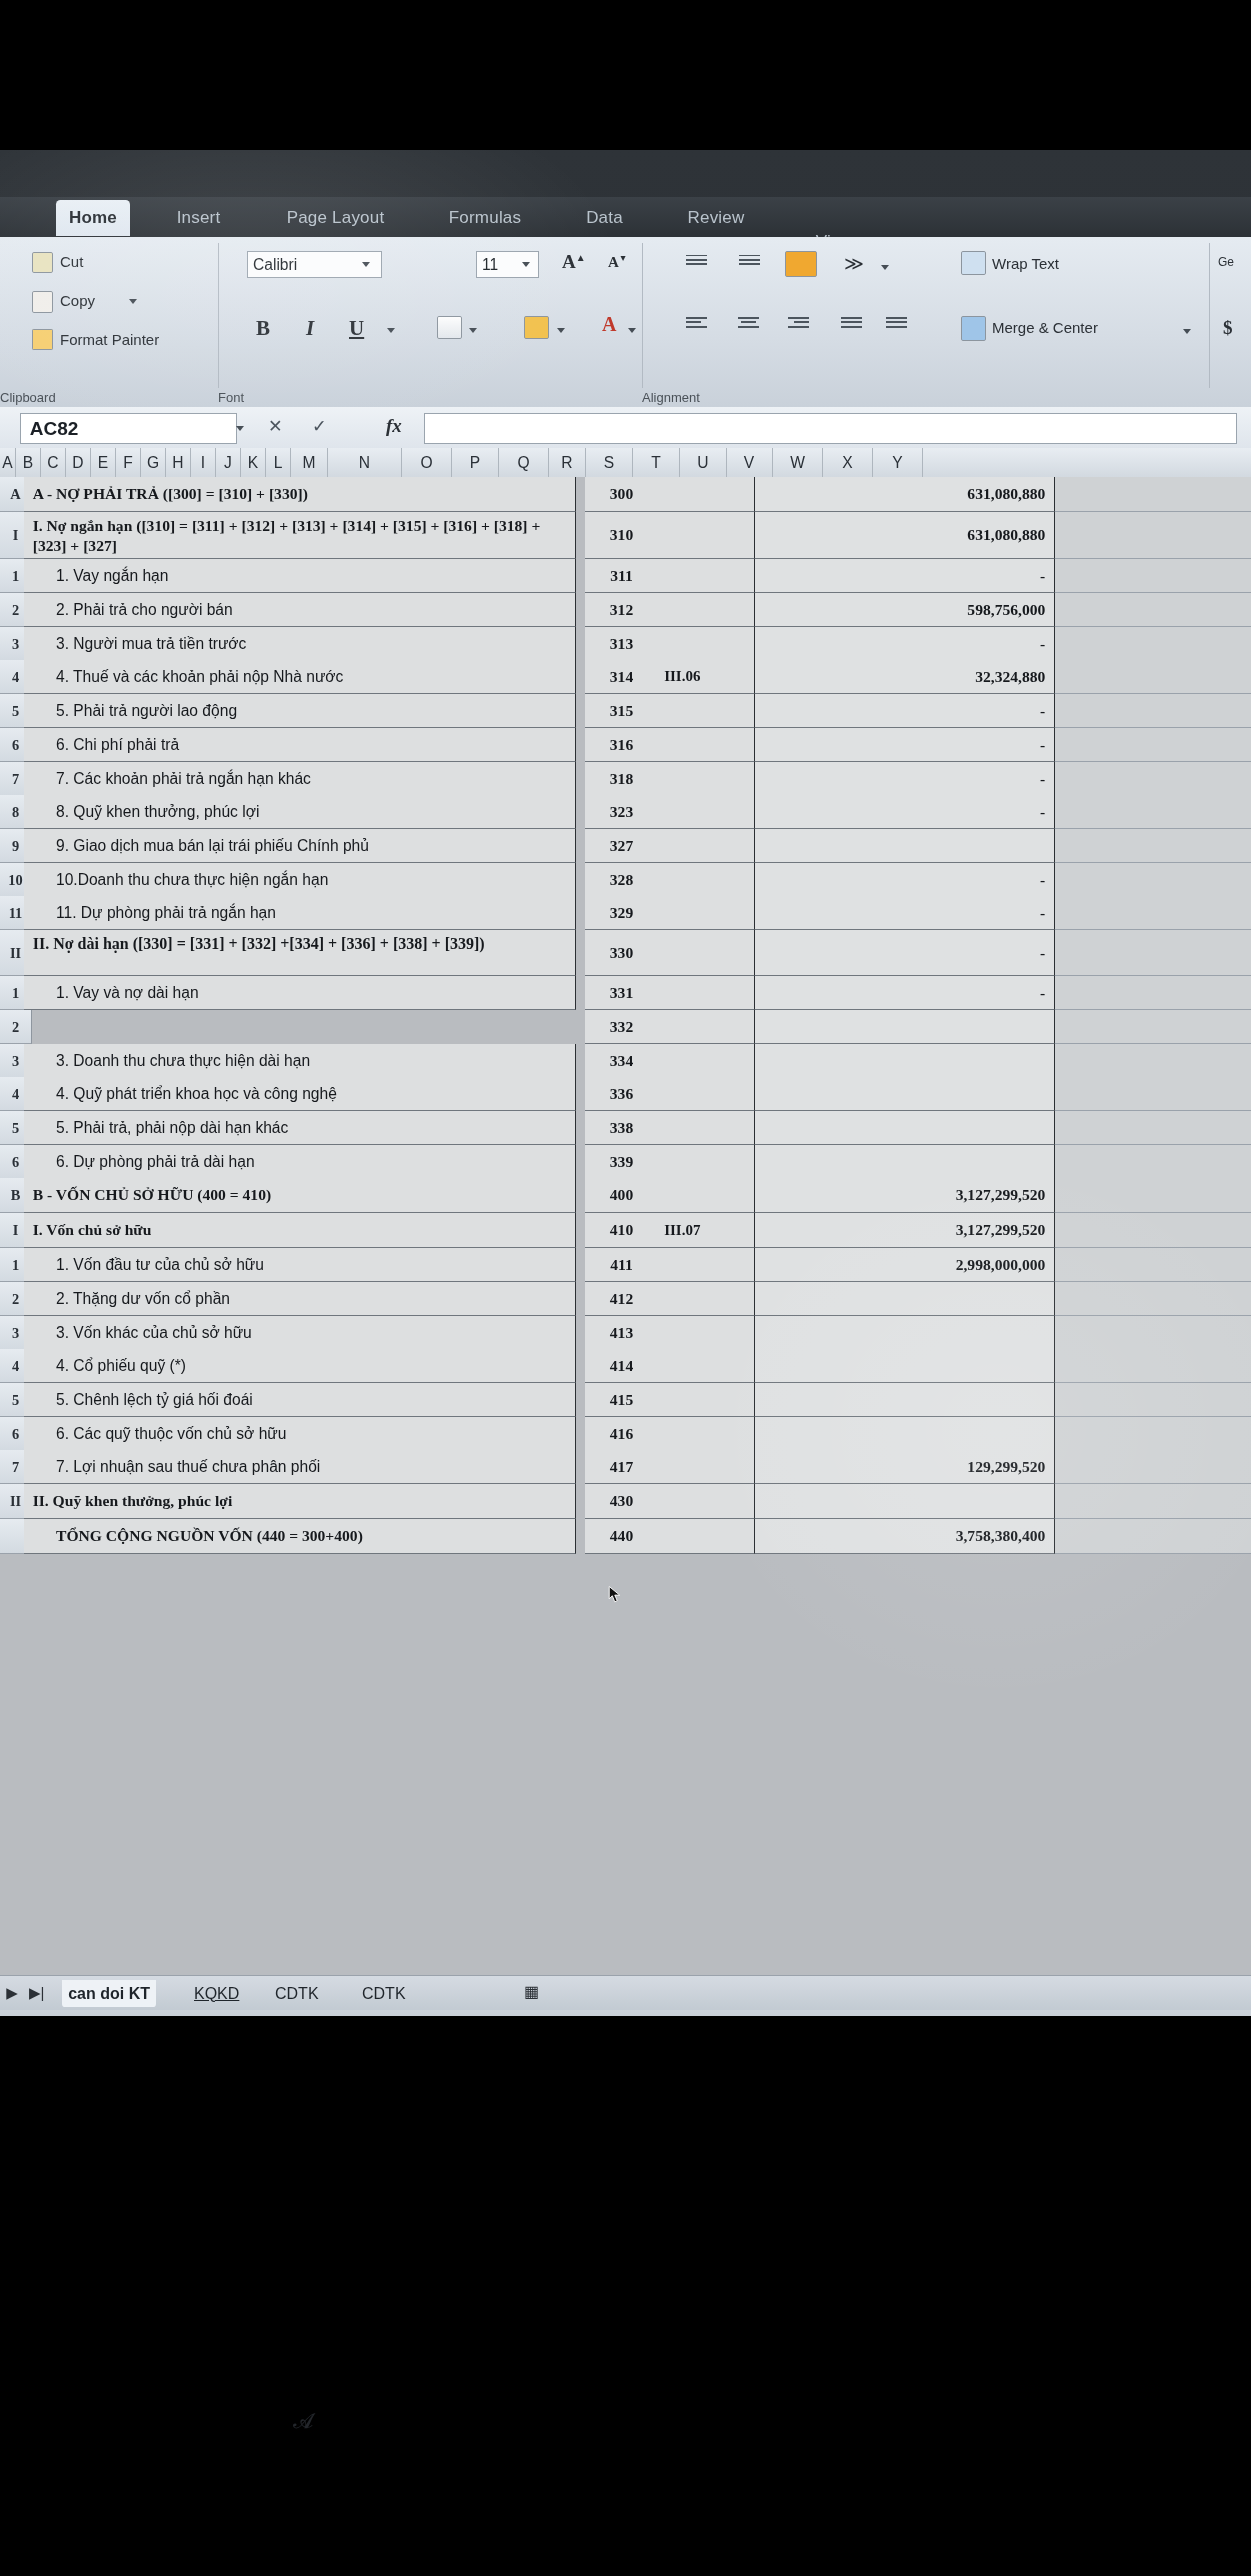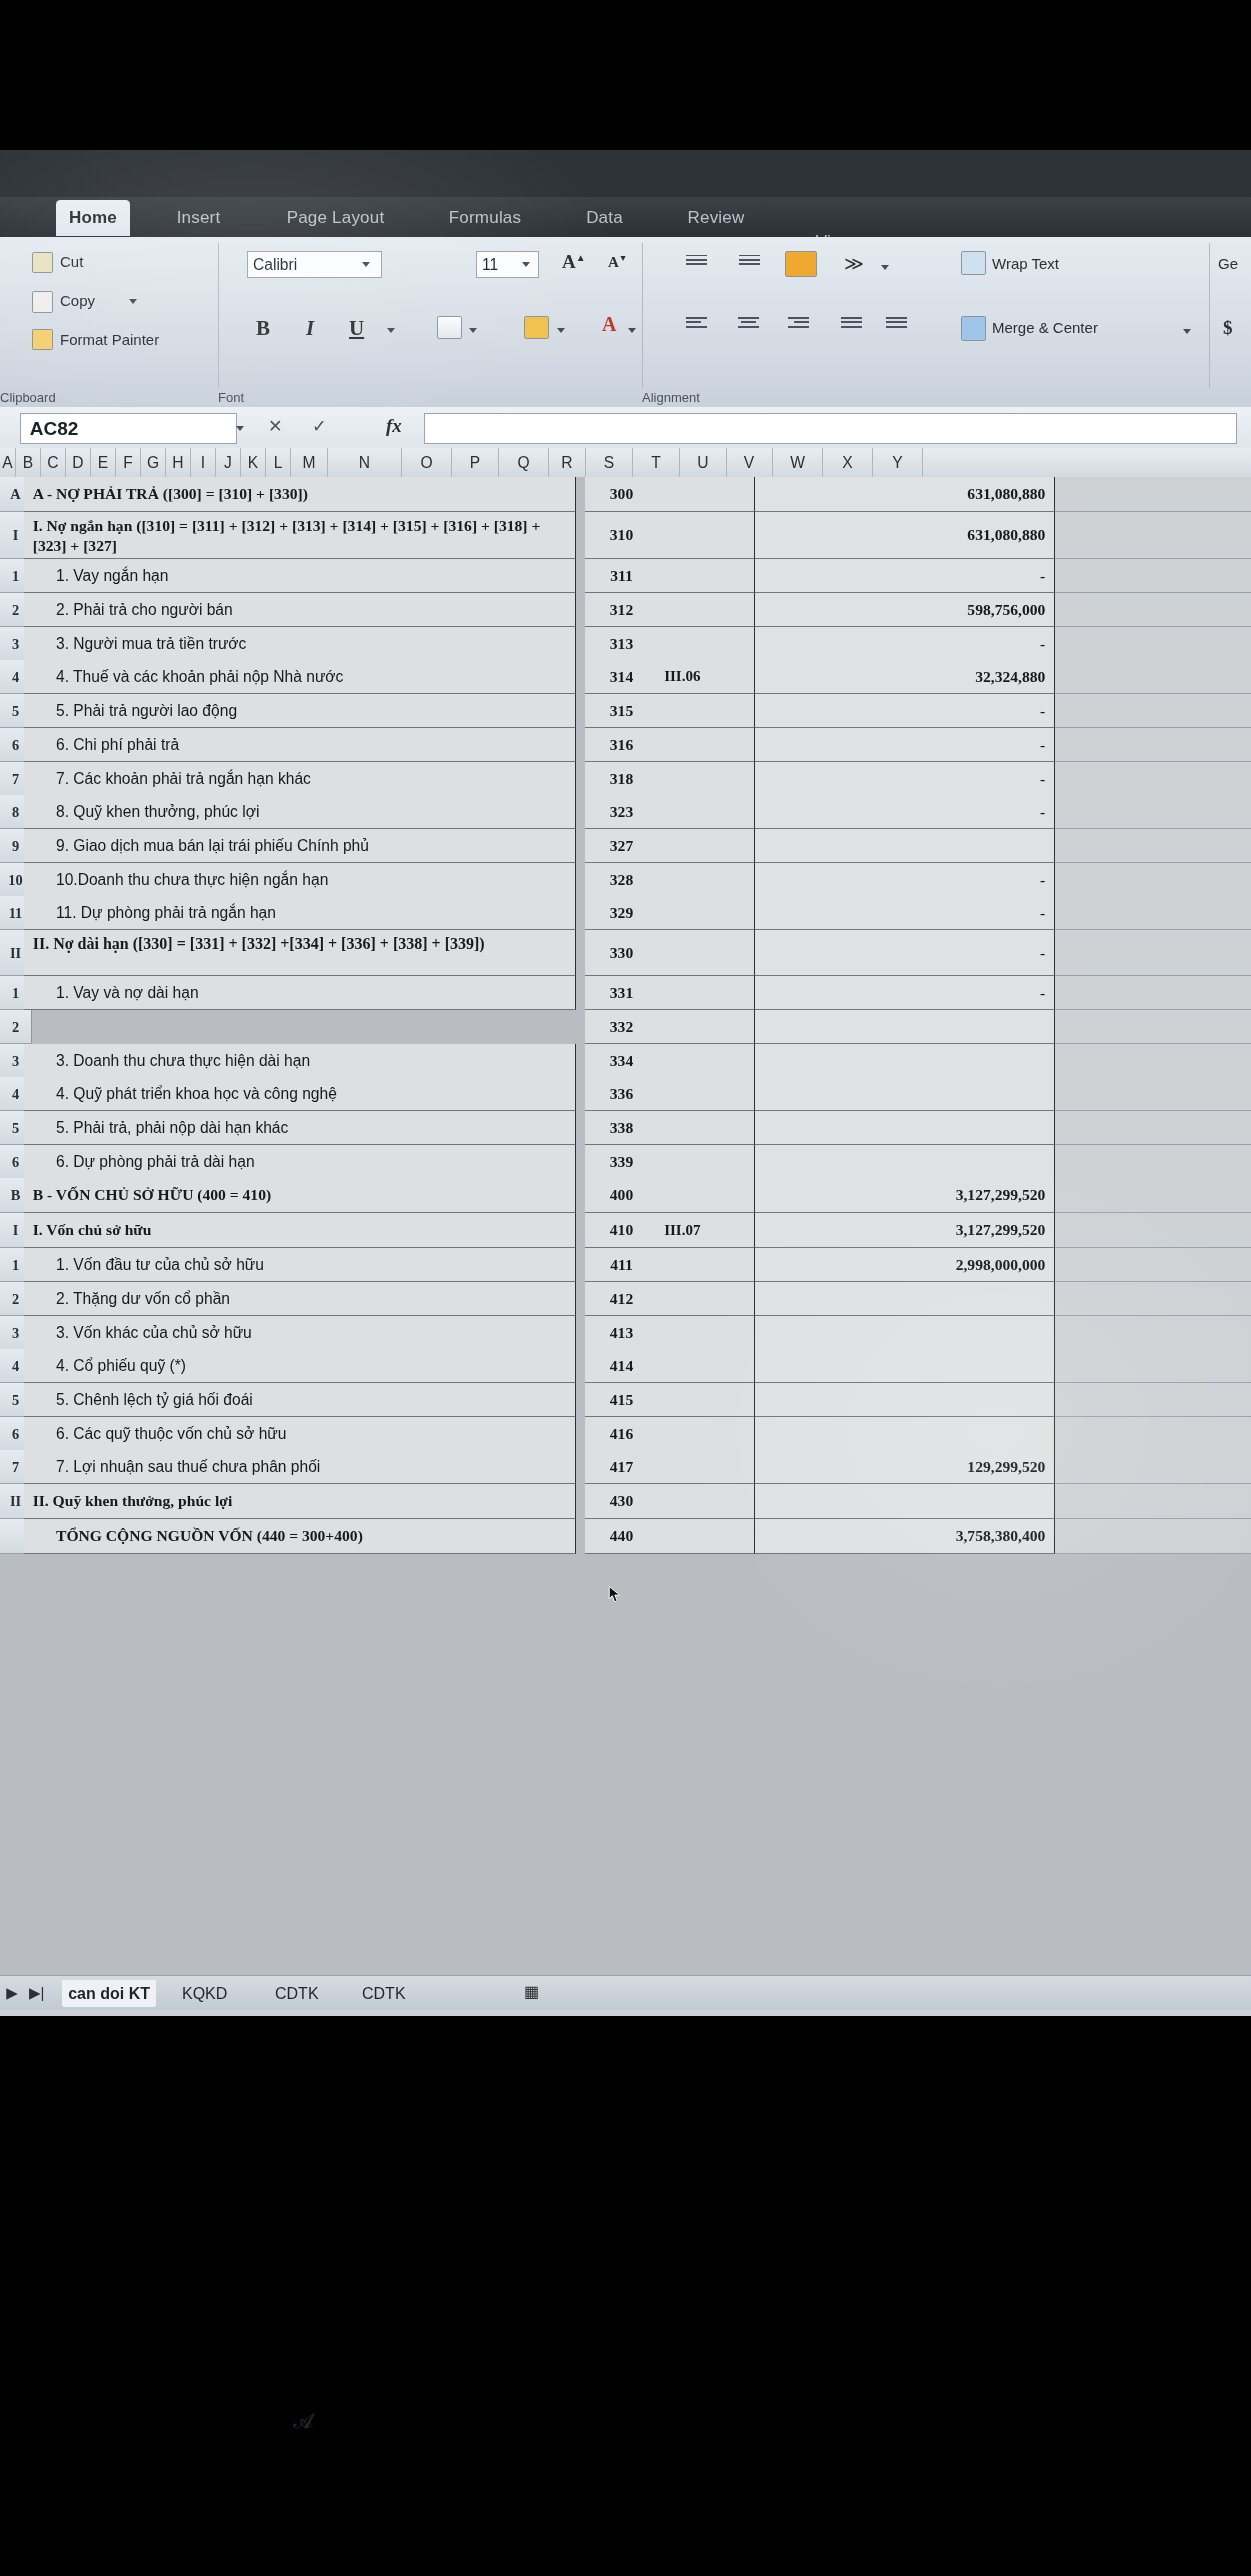--- a/index.html
+++ b/index.html
@@ -78,21 +78,21 @@
   }
   .grp-sep {
     position: absolute;
     top: 6.2px;
     width: 0.6px;
     height: 145px;
     background: #b2bac3;
   }
   .rb-item {
     position: absolute;
-    font-size: 15px;
+    font-size: 12px;
     color: #2b3036;
     white-space: nowrap;
   }
   .rb-btn {
     position: absolute;
     background: transparent;
     border: none;
     font-size: 15px;
     color: #2b3036;
     white-space: nowrap;
@@ -735,21 +735,21 @@
           <div class="cell c-val">3,758,380,400</div>
           <div class="cell c-tail"></div>
         </div>
       </div>
 
     <div class="tabbar" id="sheettabs">
       <span class="rb-item" style="left:6.2px; top:7.5px; font-size:15px;">▶</span>
       <span class="rb-item" style="left:29px; top:7.5px; font-size:15px;">▶|</span>
       <span class="rb-item" style="left:524px; top:6.2px; font-size:16px;">▦</span>
     <div class="sheet-tab active" style="left: 62px;">can doi KT</div>
-        <div class="sheet-tab" style="left: 182px;">KQKD</div>
+        <div class="sheet-tab" style="left: 194px; text-decoration: underline;">KQKD</div>
         <div class="sheet-tab" style="left: 275px;">CDTK</div>
         <div class="sheet-tab" style="left: 362px;">CDTK</div>
       </div>
 
     <div class="statusbar">
       <span>dy</span>
     </div>
   </div>
 
   <div class="glare" style="left:-125px; top:-75px; width:749px; height:374px;"></div>

